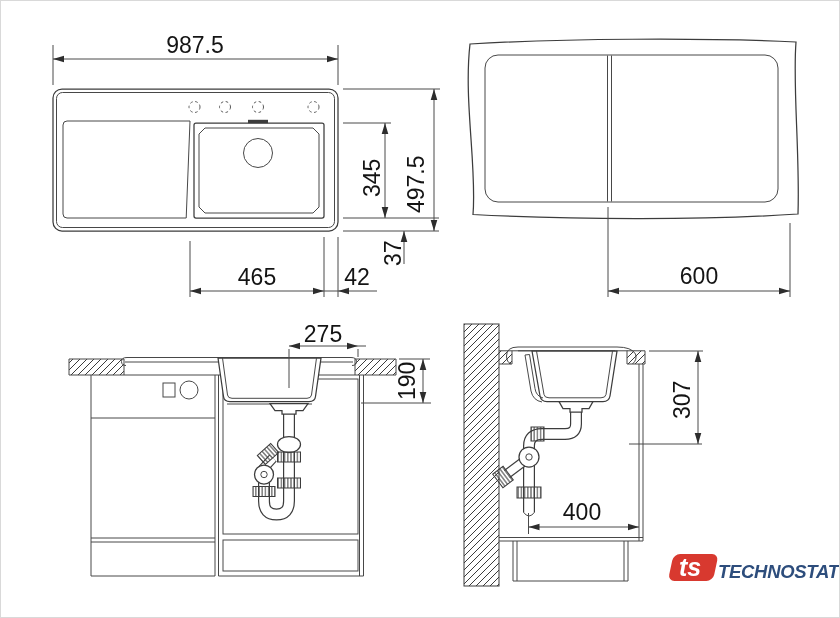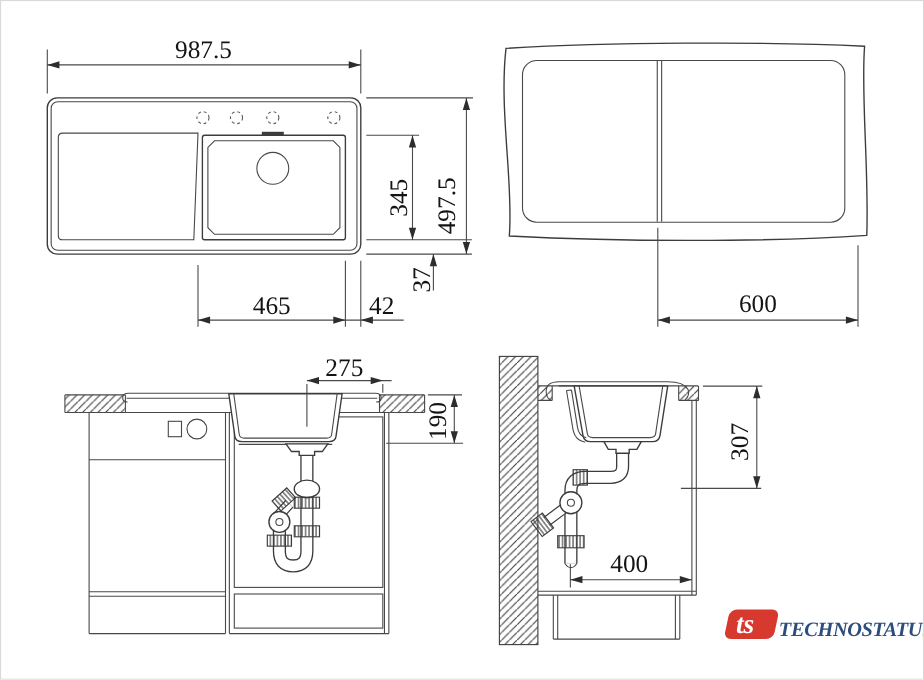--- a/index.html
+++ b/index.html
@@ -1,19 +1,20 @@
 <!DOCTYPE html>
 <html><head>
 <meta charset="utf-8">
 <style>
   html,body { margin:0; padding:0; background:#f3f3f3; }
   .canvas {
     position:relative; width:840px; height:618px; background:#ffffff;
     border:1px solid #d9d9d9; box-sizing:border-box; overflow:hidden;
-    font-family:Liberation Serif, serif;
+    font-family:Liberation Sans, sans-serif;
+    padding-left:10px;
   }
   svg { display:block; }
   .ln   { stroke:#3c3c3c; stroke-width:1.25; fill:none; }
   .lnt  { stroke:#484848; stroke-width:1;    fill:none; }
   .lnw  { stroke:#3c3c3c; stroke-width:1.25; fill:#ffffff; }
   .dim  { stroke:#4a4a4a; stroke-width:1;    fill:none; }
   .arr  { fill:#2d2d2d; stroke:none; }
   .dash { stroke:#5a5a5a; stroke-width:1; fill:none; stroke-dasharray:2.6 2.6; }
   .dtx  { font-size:23px; fill:#141414; }
   .mid  { text-anchor:middle; }

